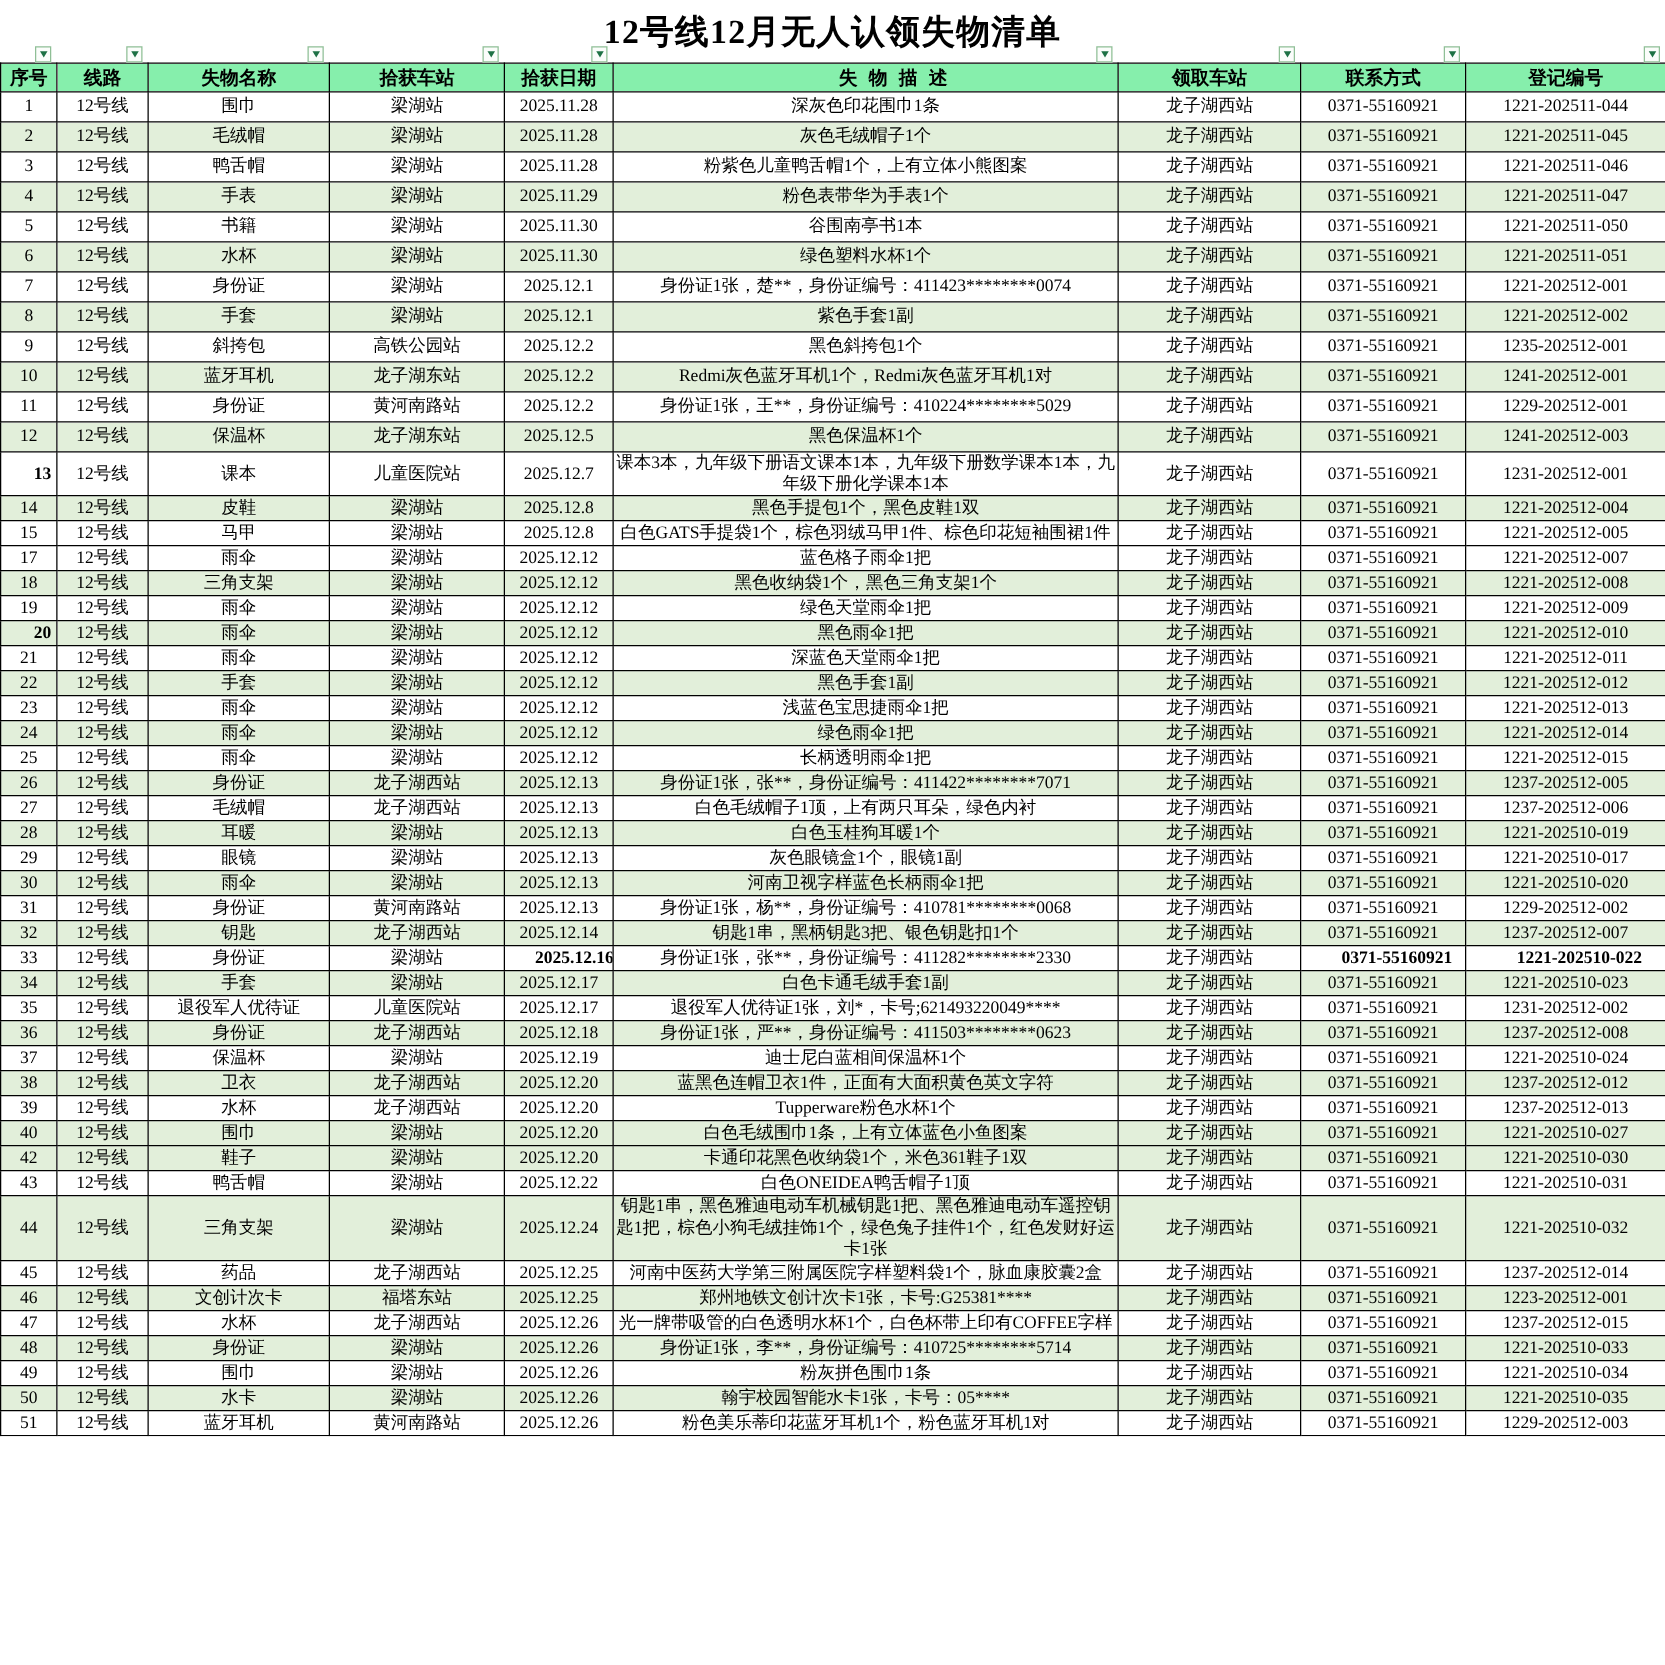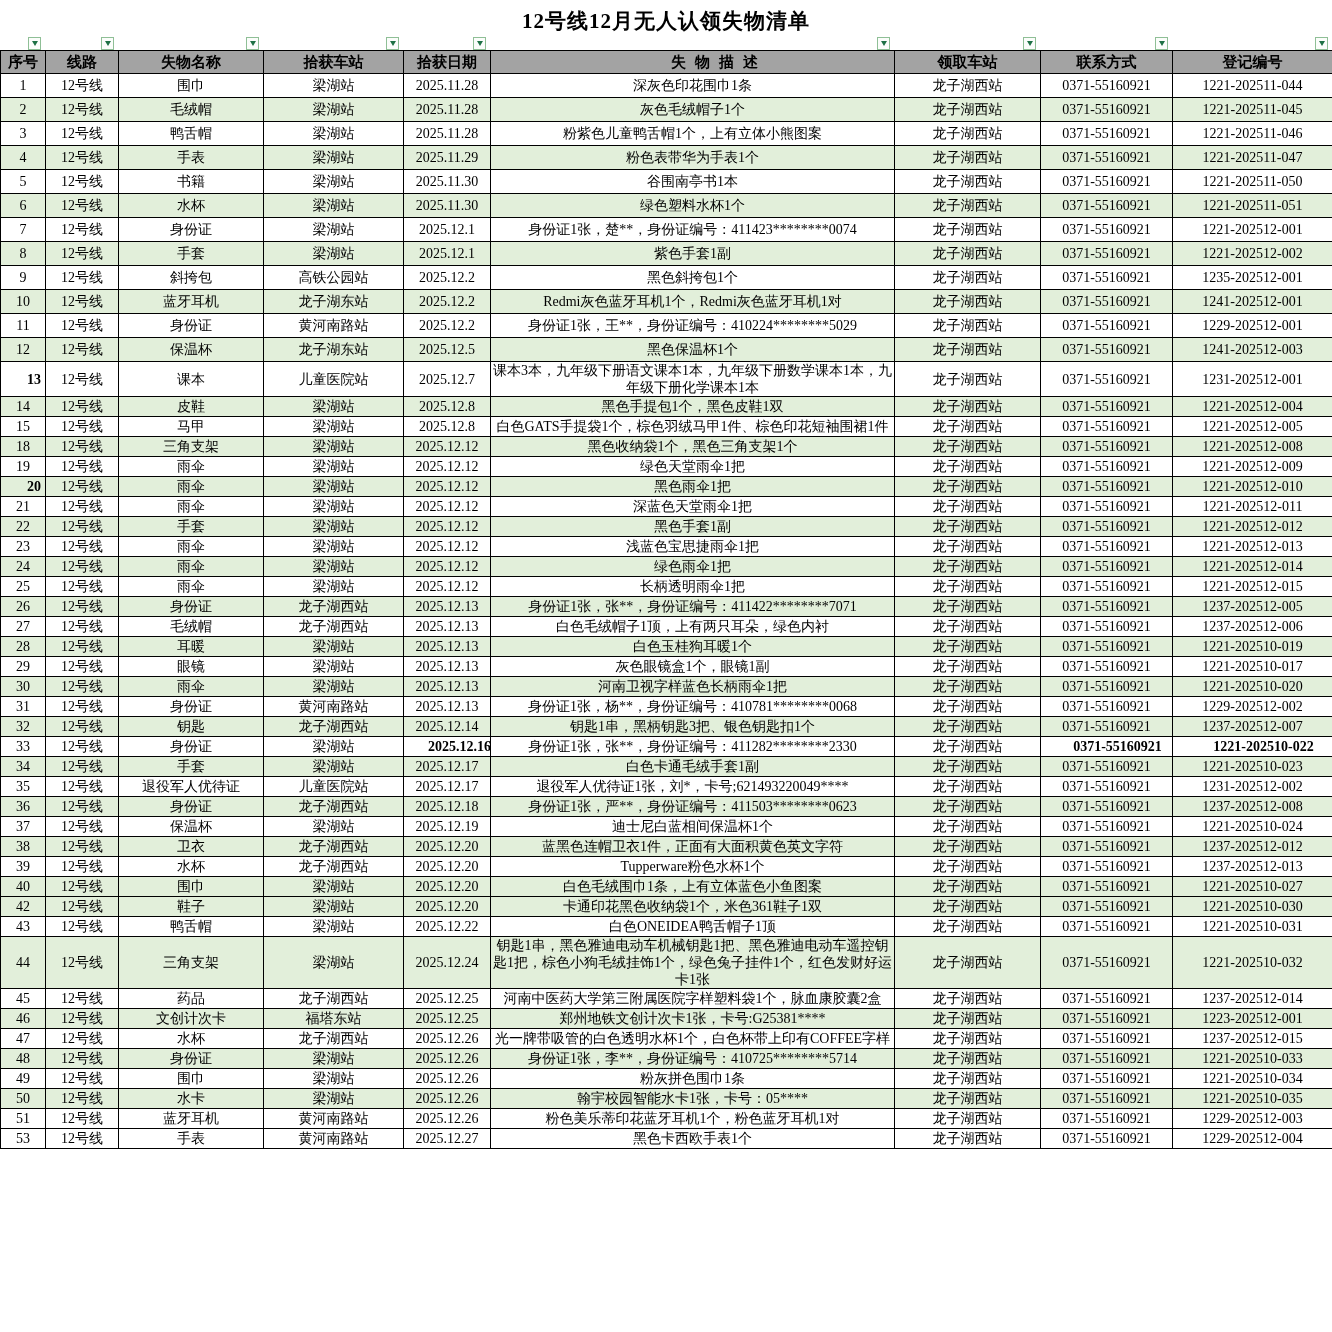--- a/index.html
+++ b/index.html
@@ -1,24 +1,24 @@
 <!DOCTYPE html>
 <html><head>
 <meta charset="utf-8">
 <style>
   html,body{margin:0;padding:0;background:#fff;}
   body{width:1332px;font-family:"Liberation Serif","DejaVu Serif",serif;color:#000;}
   .sheet{position:relative;width:1332px;}
   .title-bar{height:50px;display:flex;justify-content:center;align-items:flex-start;padding-top:7px;box-sizing:border-box;}
-  .title-bar .title{font-size:21px;font-weight:bold;letter-spacing:1px;}
+  .title-bar .title{font-size:27px;font-weight:bold;letter-spacing:1px;}
   .filter-btn{position:absolute;top:37px;width:13px;height:13px;background:#fbfdfb;border:1px solid #8fbf96;box-sizing:border-box;display:flex;align-items:center;justify-content:center;cursor:pointer;}
   .filter-btn .tri{width:0;height:0;border-left:3.5px solid transparent;border-right:3.5px solid transparent;border-top:5px solid #1e7145;}
   table{border-collapse:collapse;table-layout:fixed;width:1332px;}
   th,td{border:1px solid #000;text-align:center;vertical-align:middle;padding:0 2px;overflow:hidden;box-sizing:border-box;}
-  th{font-size:15px;font-weight:bold;background:#a3a3a3;height:23px;padding:0;}
+  th{font-size:15px;font-weight:bold;background:#86efac;height:23px;padding:0;}
   th.spaced{letter-spacing:9px;text-indent:9px;padding-left:44px;}
   td{font-size:14px;line-height:17px;}
   tr.green td{background:#e2efda;}
   tr.h24{height:24px;}
   tr.h20{height:20px;}
   td.b{font-weight:bold;padding-left:24px;}
 </style>
 </head>
 <body>
 
@@ -239,20 +239,31 @@
           <td>15</td>
           <td>12号线</td>
           <td>马甲</td>
           <td>梁湖站</td>
           <td>2025.12.8</td>
           <td>白色GATS手提袋1个，棕色羽绒马甲1件、棕色印花短袖围裙1件</td>
           <td>龙子湖西站</td>
           <td>0371-55160921</td>
           <td>1221-202512-005</td>
         </tr>
+        <tr class="h20">
+          <td>17</td>
+          <td>12号线</td>
+          <td>雨伞</td>
+          <td>梁湖站</td>
+          <td>2025.12.12</td>
+          <td>蓝色格子雨伞1把</td>
+          <td>龙子湖西站</td>
+          <td>0371-55160921</td>
+          <td>1221-202512-007</td>
+        </tr>
         <tr class="green h20">
           <td>18</td>
           <td>12号线</td>
           <td>三角支架</td>
           <td>梁湖站</td>
           <td>2025.12.12</td>
           <td>黑色收纳袋1个，黑色三角支架1个</td>
           <td>龙子湖西站</td>
           <td>0371-55160921</td>
           <td>1221-202512-008</td>
@@ -601,27 +612,16 @@
         <tr class="h20">
           <td>51</td>
           <td>12号线</td>
           <td>蓝牙耳机</td>
           <td>黄河南路站</td>
           <td>2025.12.26</td>
           <td>粉色美乐蒂印花蓝牙耳机1个，粉色蓝牙耳机1对</td>
           <td>龙子湖西站</td>
           <td>0371-55160921</td>
           <td>1229-202512-003</td>
-        </tr>
-        <tr class="h20">
-          <td>53</td>
-          <td>12号线</td>
-          <td>手表</td>
-          <td>黄河南路站</td>
-          <td>2025.12.27</td>
-          <td>黑色卡西欧手表1个</td>
-          <td>龙子湖西站</td>
-          <td>0371-55160921</td>
-          <td>1229-202512-004</td>
         </tr>
       </tbody>
   </table>
 </div>
 
 </body></html>

